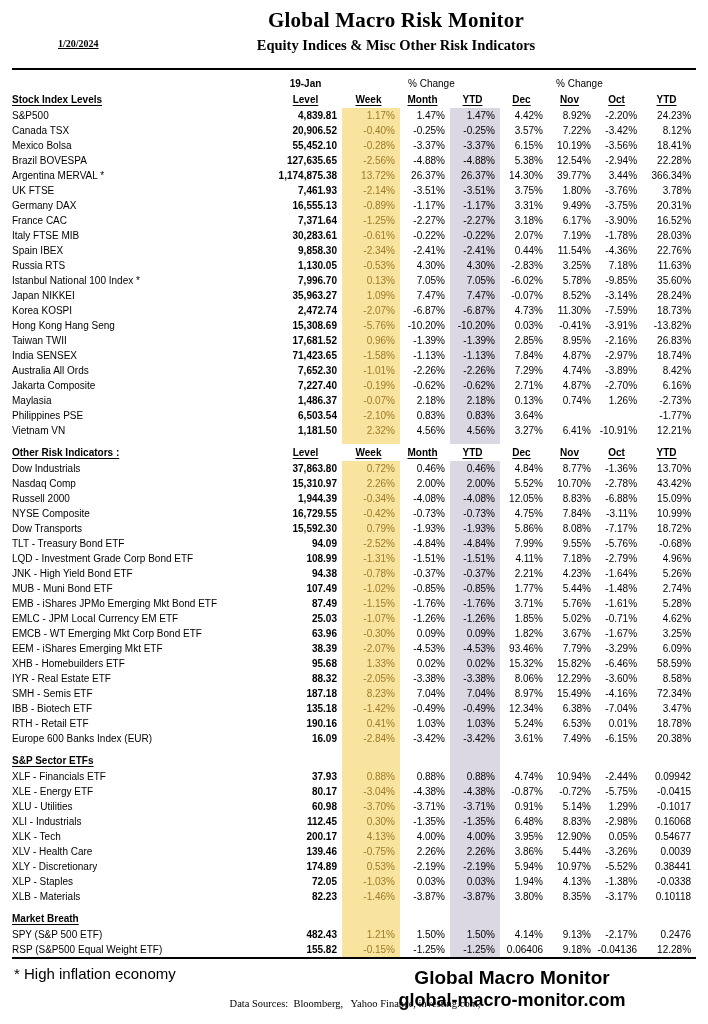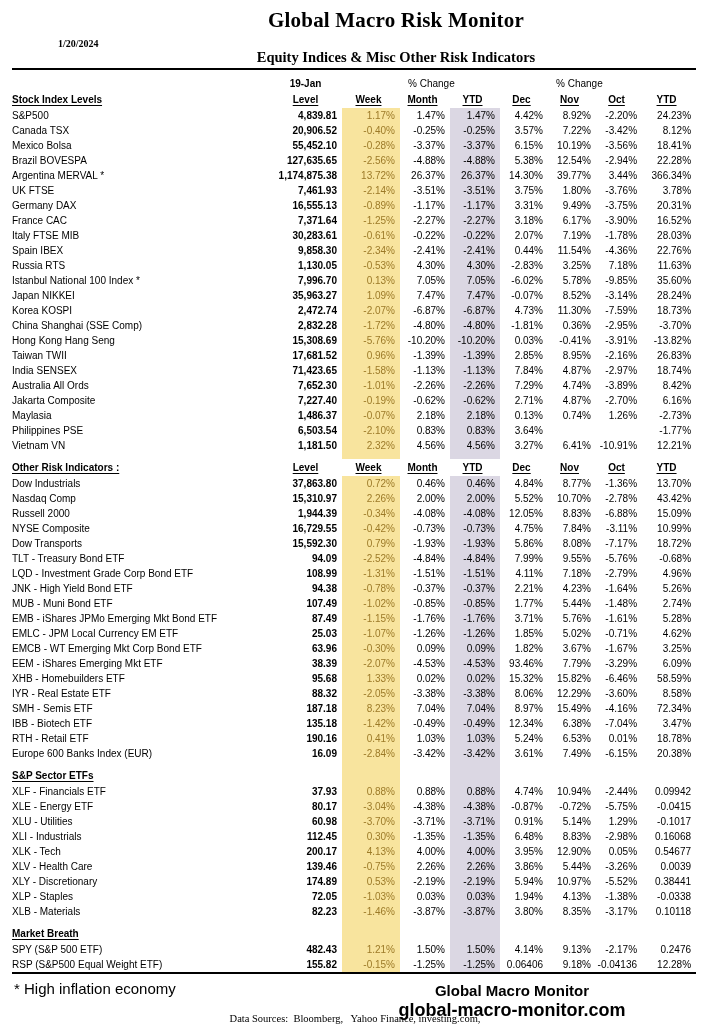--- a/index.html
+++ b/index.html
@@ -7,30 +7,30 @@
     width:708px; height:1024px; position:relative;
     font-family:"Liberation Sans", sans-serif; color:#000;
     overflow:hidden;
   }
   .page { padding:6px 12px 0 12px; }
 
   
   .report-header { position:relative; height:56px; }
   .report-date {
     position:absolute; left:46px; top:32px;
-    font-family:"Liberation Serif", serif; font-size:10px; font-weight:600;
+    font-family:"Liberation Serif", serif; font-size:10px; font-weight:600;text-decoration:underline;
   }
   .titles { margin-left:84px; text-align:center; }
   .title {
     font-family:"Liberation Serif", serif; font-weight:bold; font-size:21px;
     padding-top:2px; letter-spacing:0.2px;
   }
   .subtitle {
     font-family:"Liberation Serif", serif; font-weight:bold; font-size:14.5px;
-    margin-top:16px;
+    margin-top:4px;
   }
   .rule { height:2px; background:#000; margin:0; }
   .rule.top { margin-top:6px; }
 
   
   table { border-collapse:collapse; table-layout:fixed; width:684px; margin-top:6px; }
   col.c0{width:262px} col.c1{width:68px} col.c2{width:58px} col.c3{width:50px}
   col.c4{width:50px} col.c5{width:48px} col.c6{width:48px} col.c7{width:46px} col.c8{width:54px}
   td, th {
     font-size:10px; line-height:15px; height:15px; padding:0 5px 0 0;
@@ -54,21 +54,21 @@
   .footer { position:relative; height:54px; margin-top:6px; }
   .footnote { font-size:15px; margin:4px 0 16px 2px; }
   .sources {
     font-family:"Liberation Serif", serif; font-size:10.5px;
     margin:4px 0 0 2px; white-space:pre;text-align:center;
   }
   .brand {
     position:absolute; left:360px; top:2px; width:280px; text-align:center;
     font-weight:bold;
   }
-  .brand-title { font-size:15px; }
+  .brand-title { font-size:19px; }
   .brand-url { font-size:18px; margin-top:1px; }
 </style>
 </head>
 <body>
 
 <div class="page">
 
   <div class="report-header">
     <div class="report-date">1/20/2024</div>
     <div class="titles">
@@ -262,31 +262,20 @@
           <td class="num b">2,472.74</td>
           <td class="num wk wkt">-2.07%</td>
           <td class="num">-6.87%</td>
           <td class="num yt">-6.87%</td>
           <td class="num">4.73%</td>
           <td class="num">11.30%</td>
           <td class="num">-7.59%</td>
           <td class="num">18.73%</td>
         </tr>
         <tr>
-          <td>China Shanghai (SSE Comp)</td>
-          <td class="num b">2,832.28</td>
-          <td class="num wk wkt">-1.72%</td>
-          <td class="num">-4.80%</td>
-          <td class="num yt">-4.80%</td>
-          <td class="num">-1.81%</td>
-          <td class="num">0.36%</td>
-          <td class="num">-2.95%</td>
-          <td class="num">-3.70%</td>
-        </tr>
-        <tr>
           <td>Hong Kong Hang Seng</td>
           <td class="num b">15,308.69</td>
           <td class="num wk wkt">-5.76%</td>
           <td class="num">-10.20%</td>
           <td class="num yt">-10.20%</td>
           <td class="num">0.03%</td>
           <td class="num">-0.41%</td>
           <td class="num">-3.91%</td>
           <td class="num">-13.82%</td>
         </tr>

